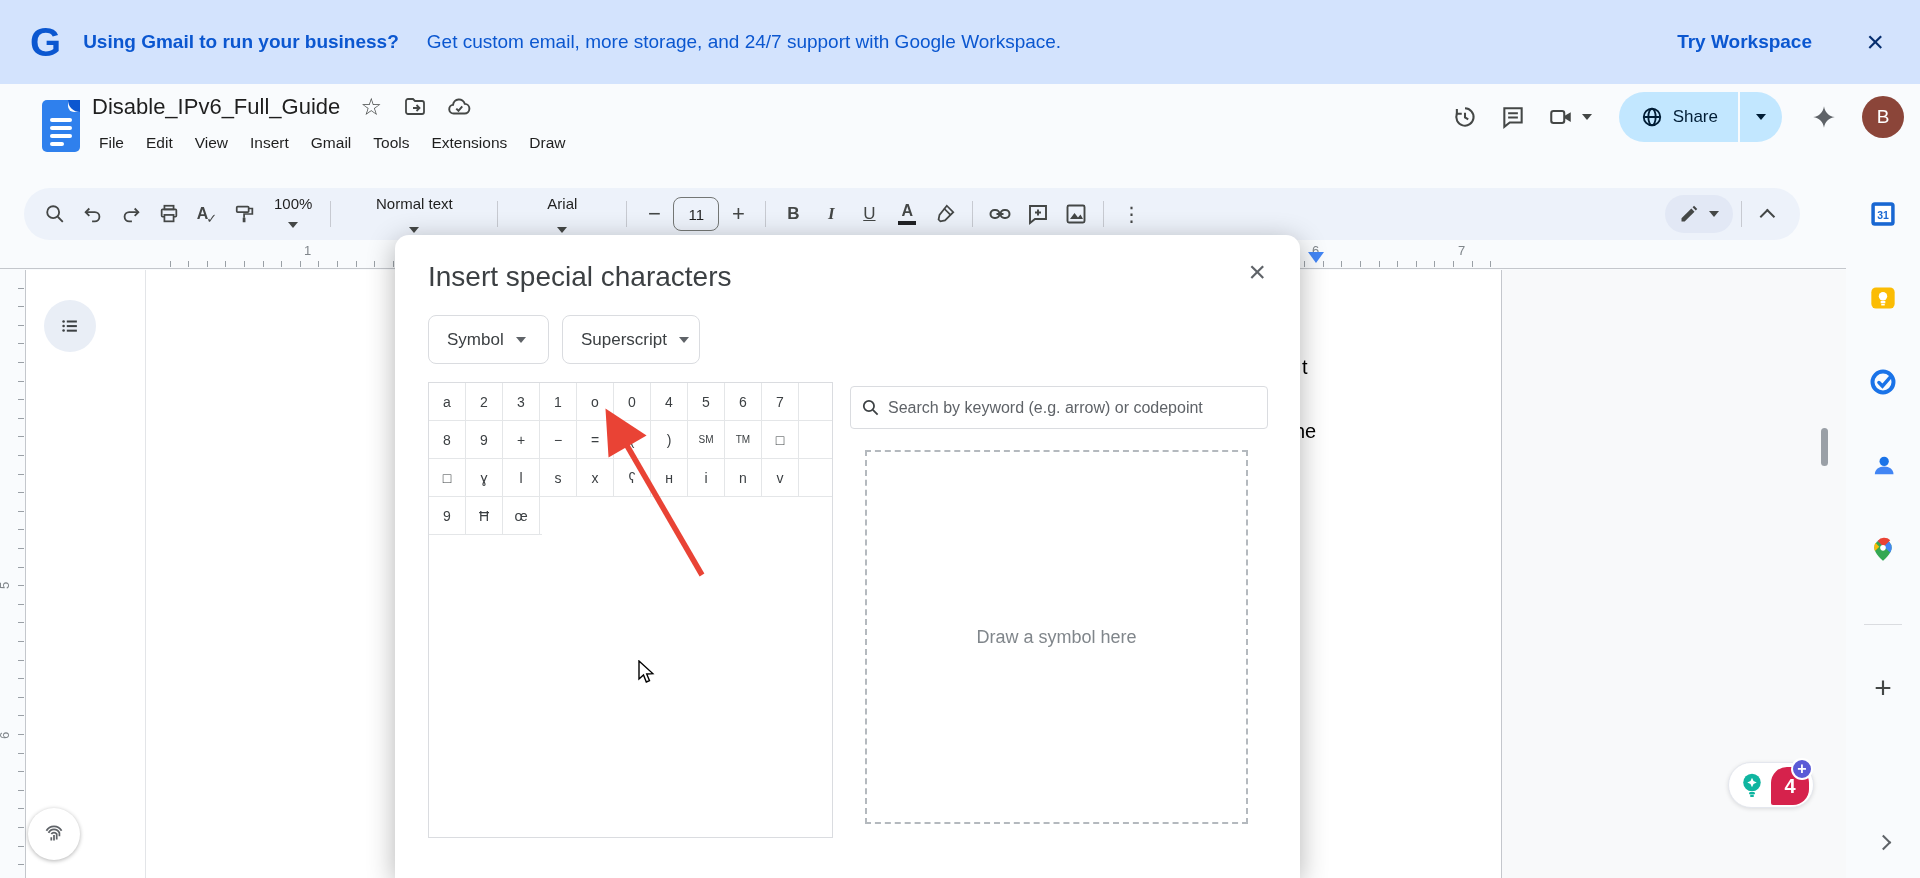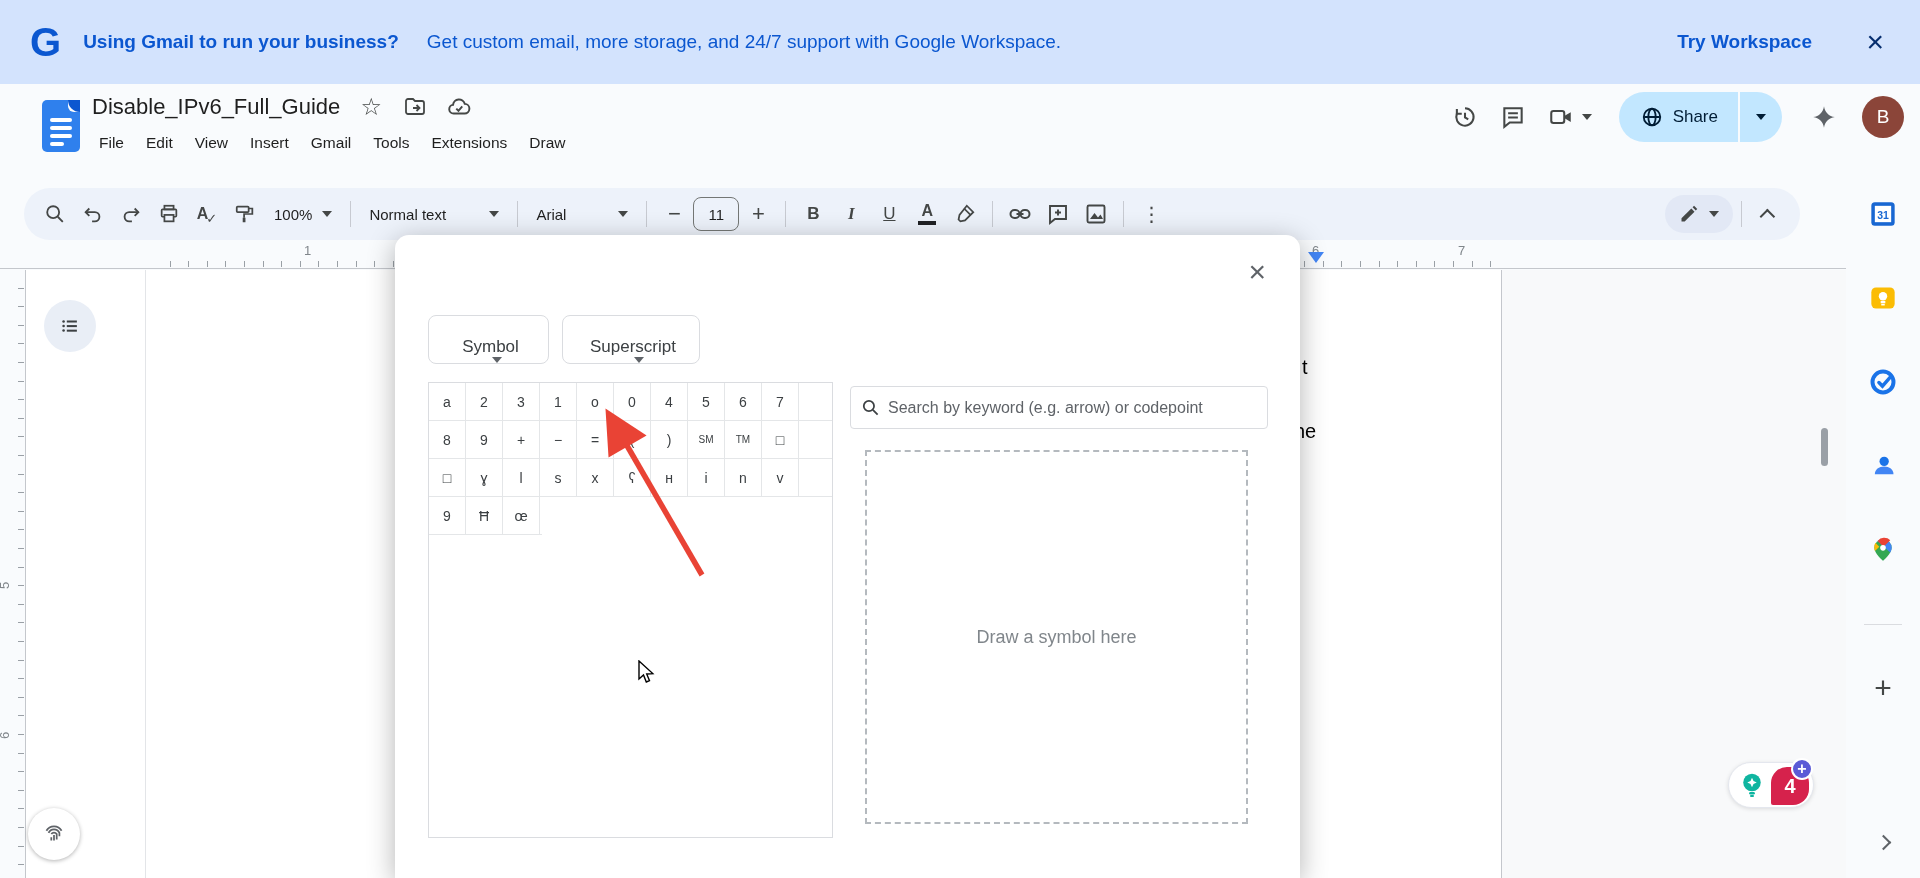--- a/index.html
+++ b/index.html
@@ -41,21 +41,21 @@
   .spark { margin:0 14px 0 18px; }
   .avatar { width:42px; height:42px; border-radius:50%; background:#8b4539; color:#fff; font-size:19px;
     display:flex; align-items:center; justify-content:center; cursor:pointer; }
   
   .toolbar { position:absolute; left:24px; top:188px; width:1776px; height:52px; background:#edf2fa;
     border-radius:26px; display:flex; align-items:center; padding:0 12px; }
   .tbtn { min-width:38px; height:38px; display:flex; align-items:center; justify-content:center;
     border-radius:19px; cursor:pointer; color:#444746; }
   .tlabel { font-size:15px; color:#1f1f1f; }
   .tsep { width:1px; height:26px; background:#c7cad1; margin:0 8px; }
-  .ddl { display:flex; align-items:center; gap:10px; padding:0 10px; height:38px; border-radius:6px; cursor:pointer; }
+  .ddl { display:flex; align-items:center; gap:10px; padding:0 10px; height:38px; border-radius:6px; cursor:pointer;flex-direction:column; }
   .sizebox { width:46px; height:34px; border:1.5px solid #747775; border-radius:8px; display:flex;
     align-items:center; justify-content:center; font-size:15px; color:#1f1f1f; cursor:text; }
   .fmt { font-size:17px; color:#444746; width:38px; height:38px; display:flex; align-items:center; justify-content:center; border-radius:19px; cursor:pointer; }
   .textcolor { display:flex; flex-direction:column; align-items:center; line-height:1; cursor:pointer; width:38px; }
   .textcolor .a { font-size:16px; color:#444746; font-weight:600; }
   .textcolor .bar { width:18px; height:4px; background:#202124; margin-top:2px; }
   .penpill { display:flex; align-items:center; gap:10px; background:#e2e8f5; border-radius:19px; height:38px; padding:0 14px; margin-left:auto; cursor:pointer; }
   .chev-up { width:11px; height:11px; border-left:2.5px solid #444746; border-top:2.5px solid #444746; transform:rotate(45deg) translateY(3px); display:inline-block; }
   
   .canvas { position:absolute; left:0; top:270px; width:1846px; height:608px; background:#fff; }
@@ -85,21 +85,21 @@
     align-items:center; justify-content:center; border-radius:50%; cursor:pointer; }
   .sdivider { position:absolute; left:18px; top:438px; width:38px; height:1px; background:#dadce0; }
   .splus { font-size:30px; color:#444746; font-weight:400; }
   .chev-right { width:11px; height:11px; border-right:2.5px solid #5f6368; border-top:2.5px solid #5f6368; transform:rotate(45deg); display:inline-block; }
   
   .dialog { position:absolute; left:395px; top:235px; width:905px; height:643px; background:#fff;
     border-radius:14px 14px 0 0; box-shadow:0 6px 28px rgba(0,0,0,.3); z-index:10; }
   .dlg-title { position:absolute; left:33px; top:26px; font-size:28px; color:#3c4043; }
   .dlg-close { position:absolute; right:34px; top:22px; font-size:30px; color:#5f6368; cursor:pointer; line-height:1; }
   .dd { position:absolute; top:80px; height:49px; border:1px solid #dadce0; border-radius:8px;
-    display:flex; align-items:center; justify-content:flex-end; padding:0 14px 0 18px; cursor:pointer;flex-direction:column; }
+    display:flex; align-items:center; justify-content:flex-start; padding:0 14px 0 18px; cursor:pointer; }
   .dd .dtext { font-size:17px; color:#3c4043; }
   .dd .caret { border-top-color:#5f6368; margin-left:12px; }
   .charpanel { position:absolute; left:33px; top:147px; width:405px; height:456px; border:1px solid #dadce0; }
   .crow { display:flex; border-bottom:1px solid #e4e6e8; }
   .crow.partial { width:113px; }
   .ccell { width:37px; height:37px; display:flex; align-items:center; justify-content:center;
     border-right:1px solid #e4e6e8; font-size:14px; color:#3c4043; cursor:pointer; }
   .ccell.sm { font-size:10px; letter-spacing:0; }
   .searchbox { position:absolute; left:455px; top:151px; width:418px; height:43px; border:1px solid #dadce0;
     border-radius:4px; display:flex; align-items:center; padding:0 10px; background:#fff; }
@@ -404,20 +404,21 @@
         </svg>
     </span>
     <div class="sdivider"></div>
     <span class="sbtn splus" style="top:478px">+</span>
     <span class="sbtn" style="top:632px">
         <span class="chev-right"></span>
       </span>
   </div>
 
   <div class="dialog">
+    <div class="dlg-title">Insert special characters</div>
     <div class="dlg-close">×</div>
 
     <div class="dd" style="left:33px; width:121px">
       <span class="dtext">Symbol</span>
       <span class="caret"></span>
     </div>
     <div class="dd" style="left:167px; width:138px">
       <span class="dtext">Superscript</span>
       <span class="caret"></span>
     </div>

